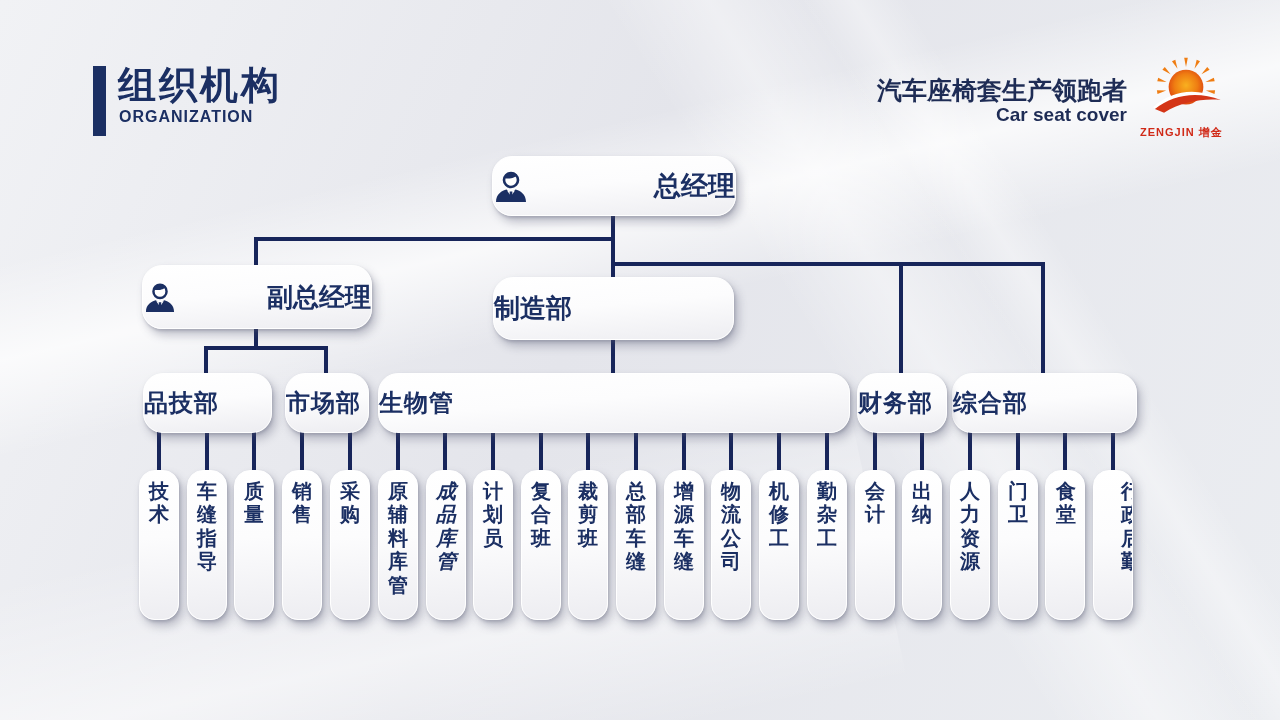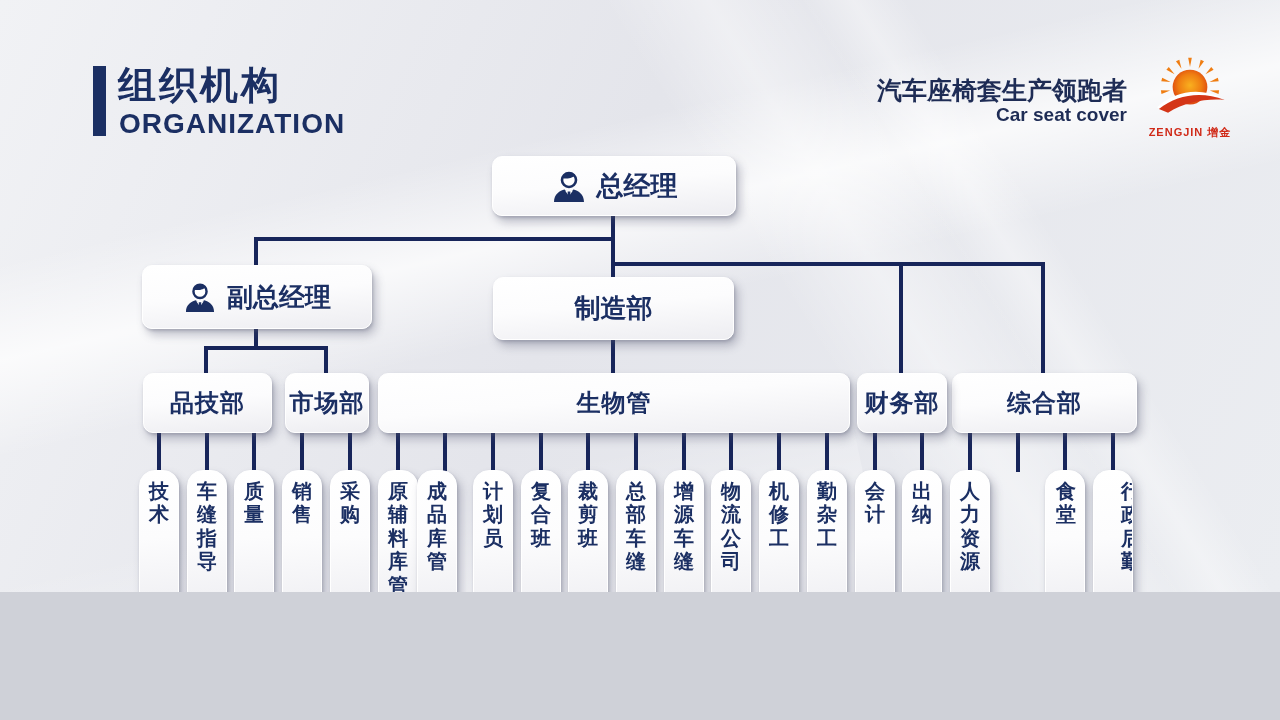--- a/index.html
+++ b/index.html
@@ -1,43 +1,43 @@
 <!DOCTYPE html>
 <html><head>
 <meta charset="utf-8">
 <style>
   html,body{margin:0;padding:0;background:#cfd1d8;font-family:"Liberation Sans",sans-serif;}
-  #stage{position:relative;width:1280px;height:592px;overflow:hidden;
+  #stage{position:relative;width:1280px;height:720px;overflow:hidden;
     background:linear-gradient(115deg,#f1f2f5 0%,#e4e5eb 45%,#ebedf1 100%);}
   
   .ribbon{position:absolute;pointer-events:none;}
   .ribbon-a{left:-200px;top:110px;width:1750px;height:190px;transform:rotate(-13deg);
     background:linear-gradient(180deg,rgba(255,255,255,0) 0%,rgba(255,255,255,.75) 50%,rgba(255,255,255,0) 100%);}
   .ribbon-b{left:840px;top:-220px;width:180px;height:1150px;transform:rotate(-32deg);
     background:linear-gradient(90deg,rgba(255,255,255,0) 0%,rgba(255,255,255,.4) 50%,rgba(255,255,255,0) 100%);}
   .ribbon-c{left:1030px;top:-220px;width:90px;height:1150px;transform:rotate(-32deg);
     background:linear-gradient(90deg,rgba(255,255,255,0) 0%,rgba(255,255,255,.35) 50%,rgba(255,255,255,0) 100%);}
   .ribbon-d{left:-260px;top:520px;width:1150px;height:280px;transform:rotate(-12deg);
     background:linear-gradient(180deg,rgba(255,255,255,0) 0%,rgba(255,255,255,.55) 55%,rgba(255,255,255,0) 100%);}
   
   .hdr{position:absolute;z-index:3;color:#1b2f63;}
   .title-bar{left:93px;top:66px;width:13px;height:70px;background:#1b2f63;}
   .title-cn{left:118px;top:60px;font-size:38px;font-weight:900;letter-spacing:3px;}
-  .title-en{left:119px;top:108px;font-size:28px;font-weight:800;letter-spacing:1px;}
+  .title-en{left:119px;top:108px;font-size:16px;font-weight:800;letter-spacing:1px;}
   .tagline-cn{right:153px;top:74px;font-size:25px;font-weight:900;color:#1e2c55;}
   .tagline-en{right:153px;top:104px;font-size:19px;font-weight:700;color:#1e2c55;}
-  .logo{left:1140px;top:56px;width:100px;text-align:center;}
+  .logo{left:1140px;top:56px;width:100px;}
   .logo-brand{font-size:11px;font-weight:800;color:#d02a18;letter-spacing:1px;margin-top:1px;white-space:nowrap;}
   
   #wires{position:absolute;left:0;top:0;z-index:1;}
   #wires path{stroke:#17255a;stroke-width:4;fill:none;}
   
-  .node{position:absolute;z-index:2;display:flex;align-items:center;justify-content:center;
+  .node{position:absolute;z-index:2;display:flex;align-items:center;justify-content:space-between;
     background:linear-gradient(175deg,#ffffff 0%,#fcfcfd 45%,#ededf1 100%);
-    border-radius:10px;border:1px solid #fff;
+    border-radius:20px;border:1px solid #fff;
     box-shadow:4px 6px 10px rgba(75,80,105,.33),1px 2px 3px rgba(75,80,105,.25);
     color:#1b2f63;font-weight:800;}
   .node .gap{width:10px;}
   .lvl1{font-size:27px;}
   .lvl2{font-size:26px;}
   .lvl3{font-size:24px;letter-spacing:1px;}
   .leaf{width:40px;height:150px;top:470px;border-radius:16px;align-items:flex-start;
     justify-content:center;padding-top:9px;box-sizing:border-box;
     font-size:20px;font-weight:700;line-height:1.17;text-align:center;
     word-break:break-all;overflow:hidden;}
@@ -178,21 +178,21 @@
     </div>
   <div class="node leaf" style="left:282px;">
       <span>销售</span>
     </div>
   <div class="node leaf" style="left:330px;">
       <span>采购</span>
     </div>
   <div class="node leaf" style="left:378px;">
       <span>原辅料库管</span>
     </div>
-  <div class="node leaf" style="left:417px;">
+  <div class="node leaf" style="left:426px;font-style:italic;">
       <span>成品库管</span>
     </div>
   <div class="node leaf" style="left:473px;">
       <span>计划员</span>
     </div>
   <div class="node leaf" style="left:521px;">
       <span>复合班</span>
     </div>
   <div class="node leaf" style="left:568px;">
       <span>裁剪班</span>
@@ -214,19 +214,22 @@
     </div>
   <div class="node leaf" style="left:855px;">
       <span>会计</span>
     </div>
   <div class="node leaf" style="left:902px;">
       <span>出纳</span>
     </div>
   <div class="node leaf" style="left:950px;">
       <span>人力资源</span>
     </div>
+  <div class="node leaf" style="left:998px;">
+      <span>门卫</span>
+    </div>
   <div class="node leaf" style="left:1045px;text-align:right;">
       <span>食堂</span>
     </div>
   <div class="node leaf" style="left:1093px;padding-left:36px;">
       <span>行政后勤</span>
     </div>
 </div>
 
 </body></html>

